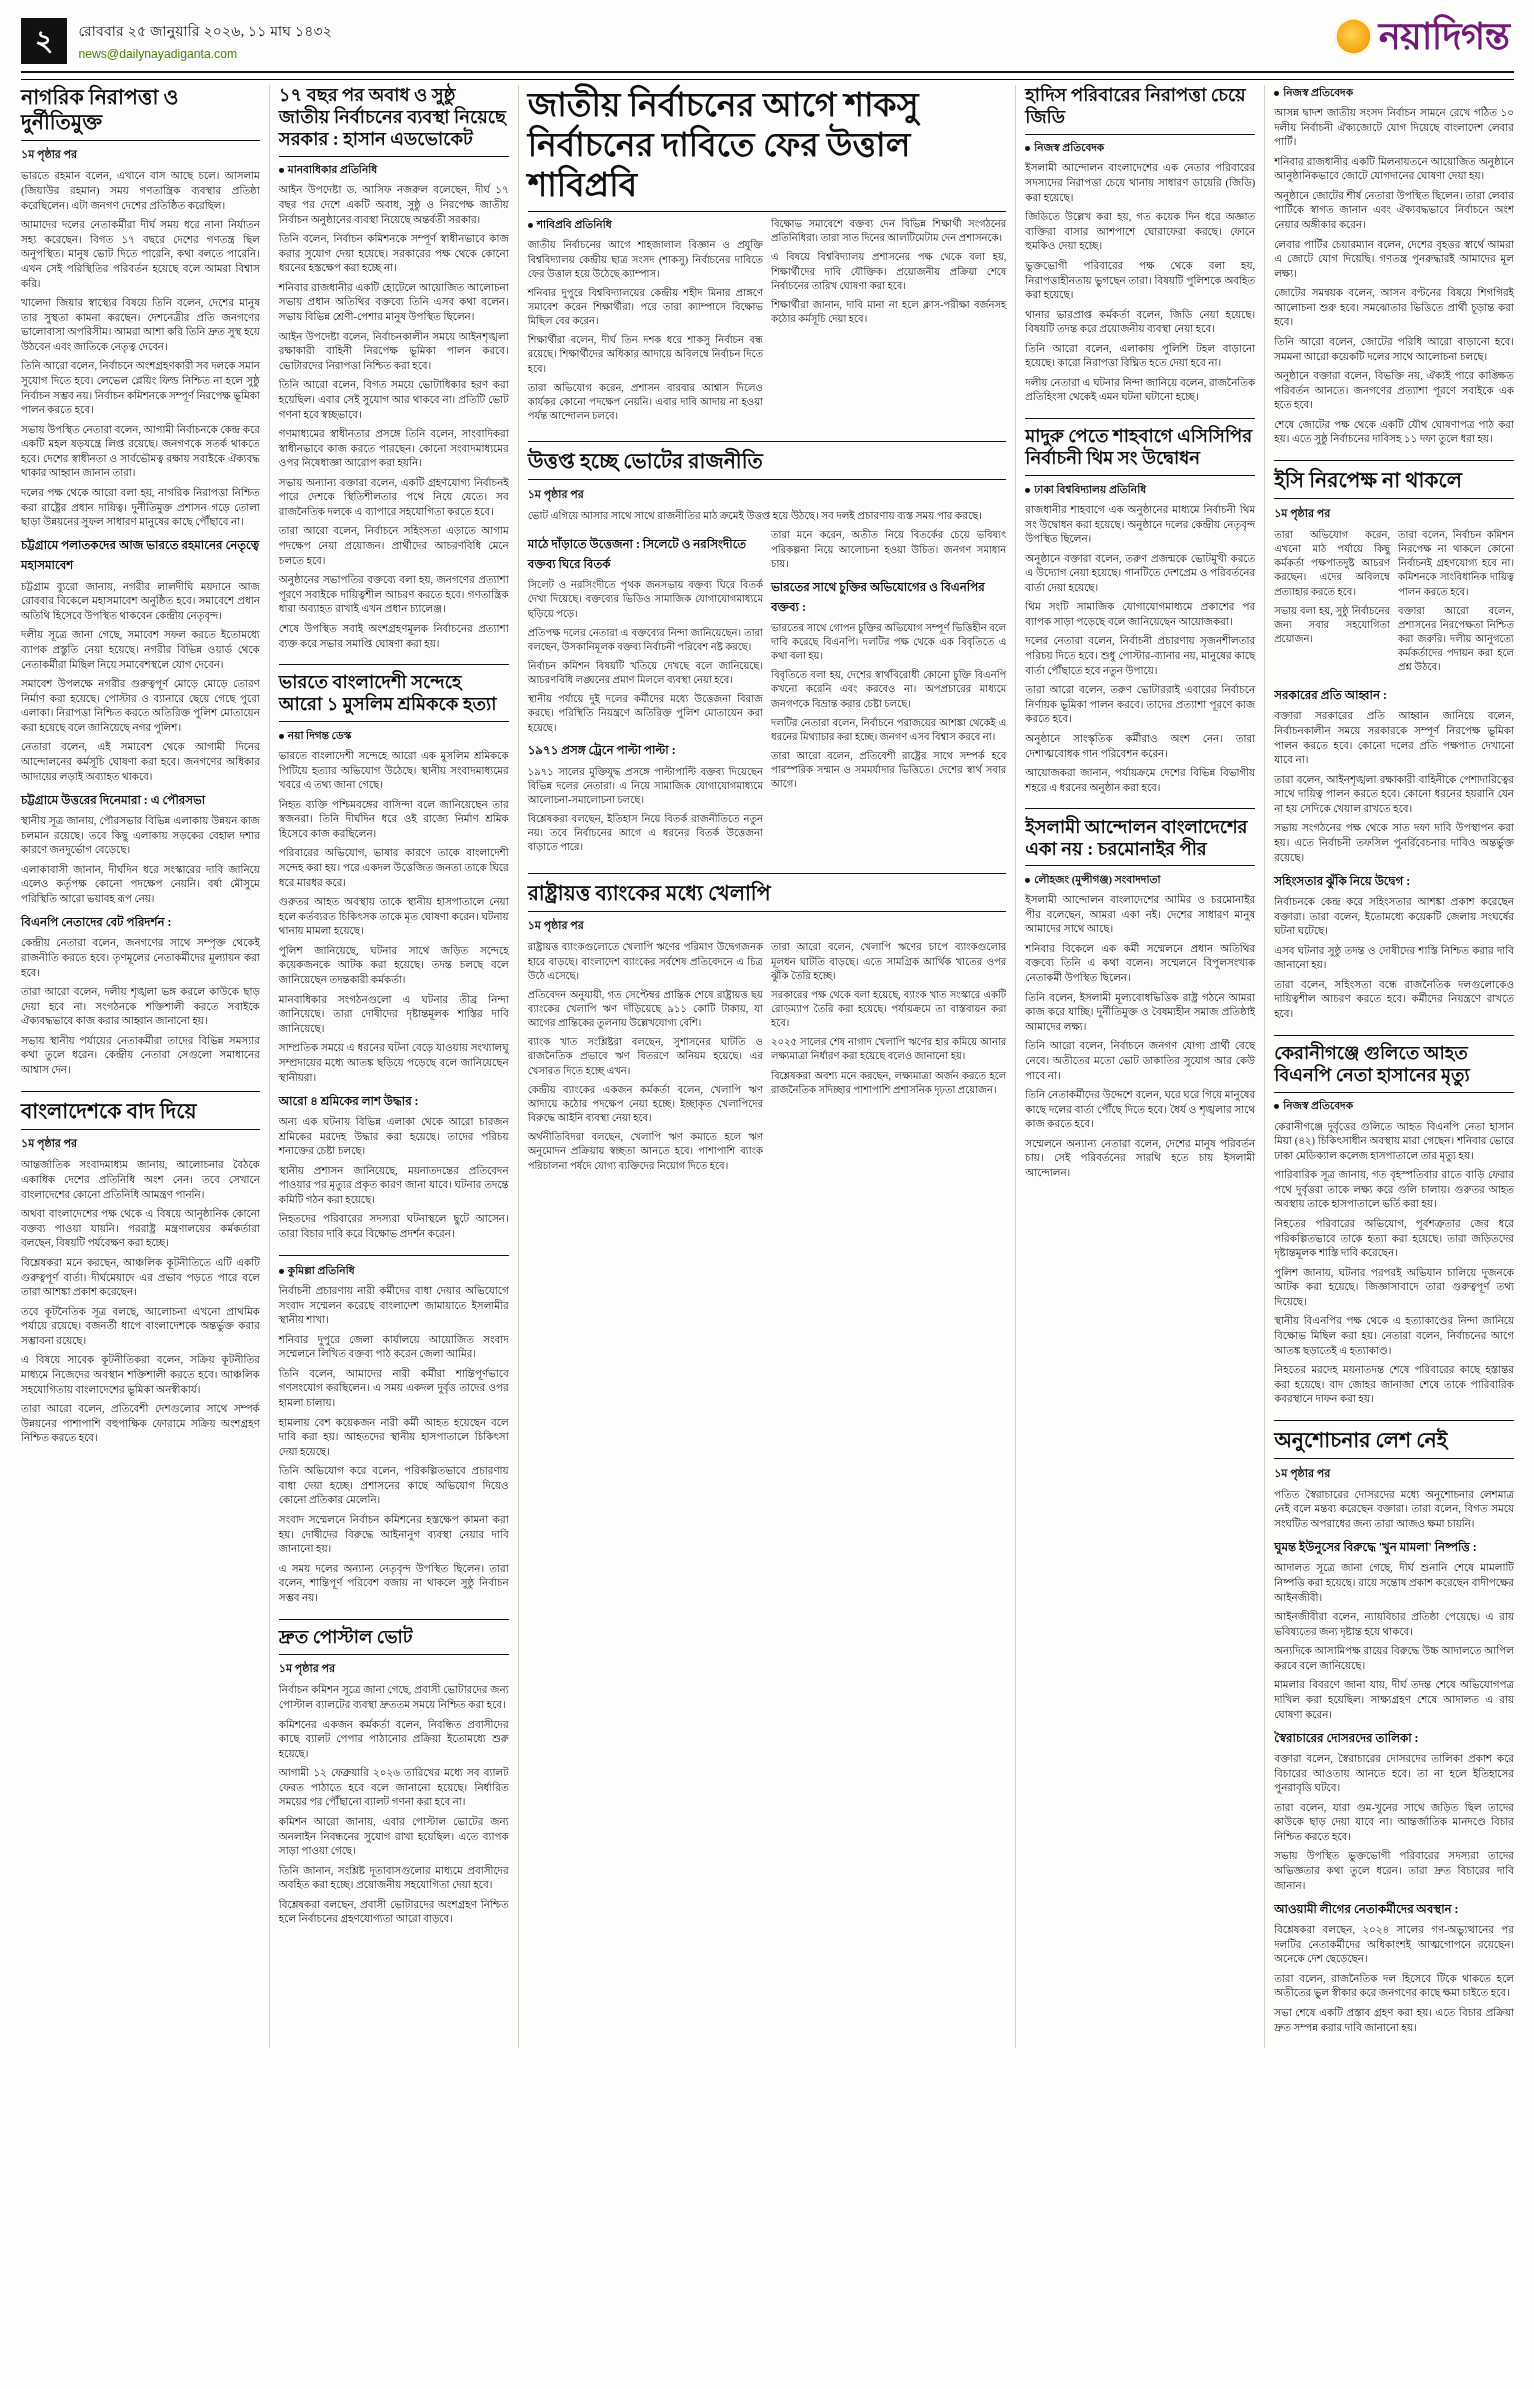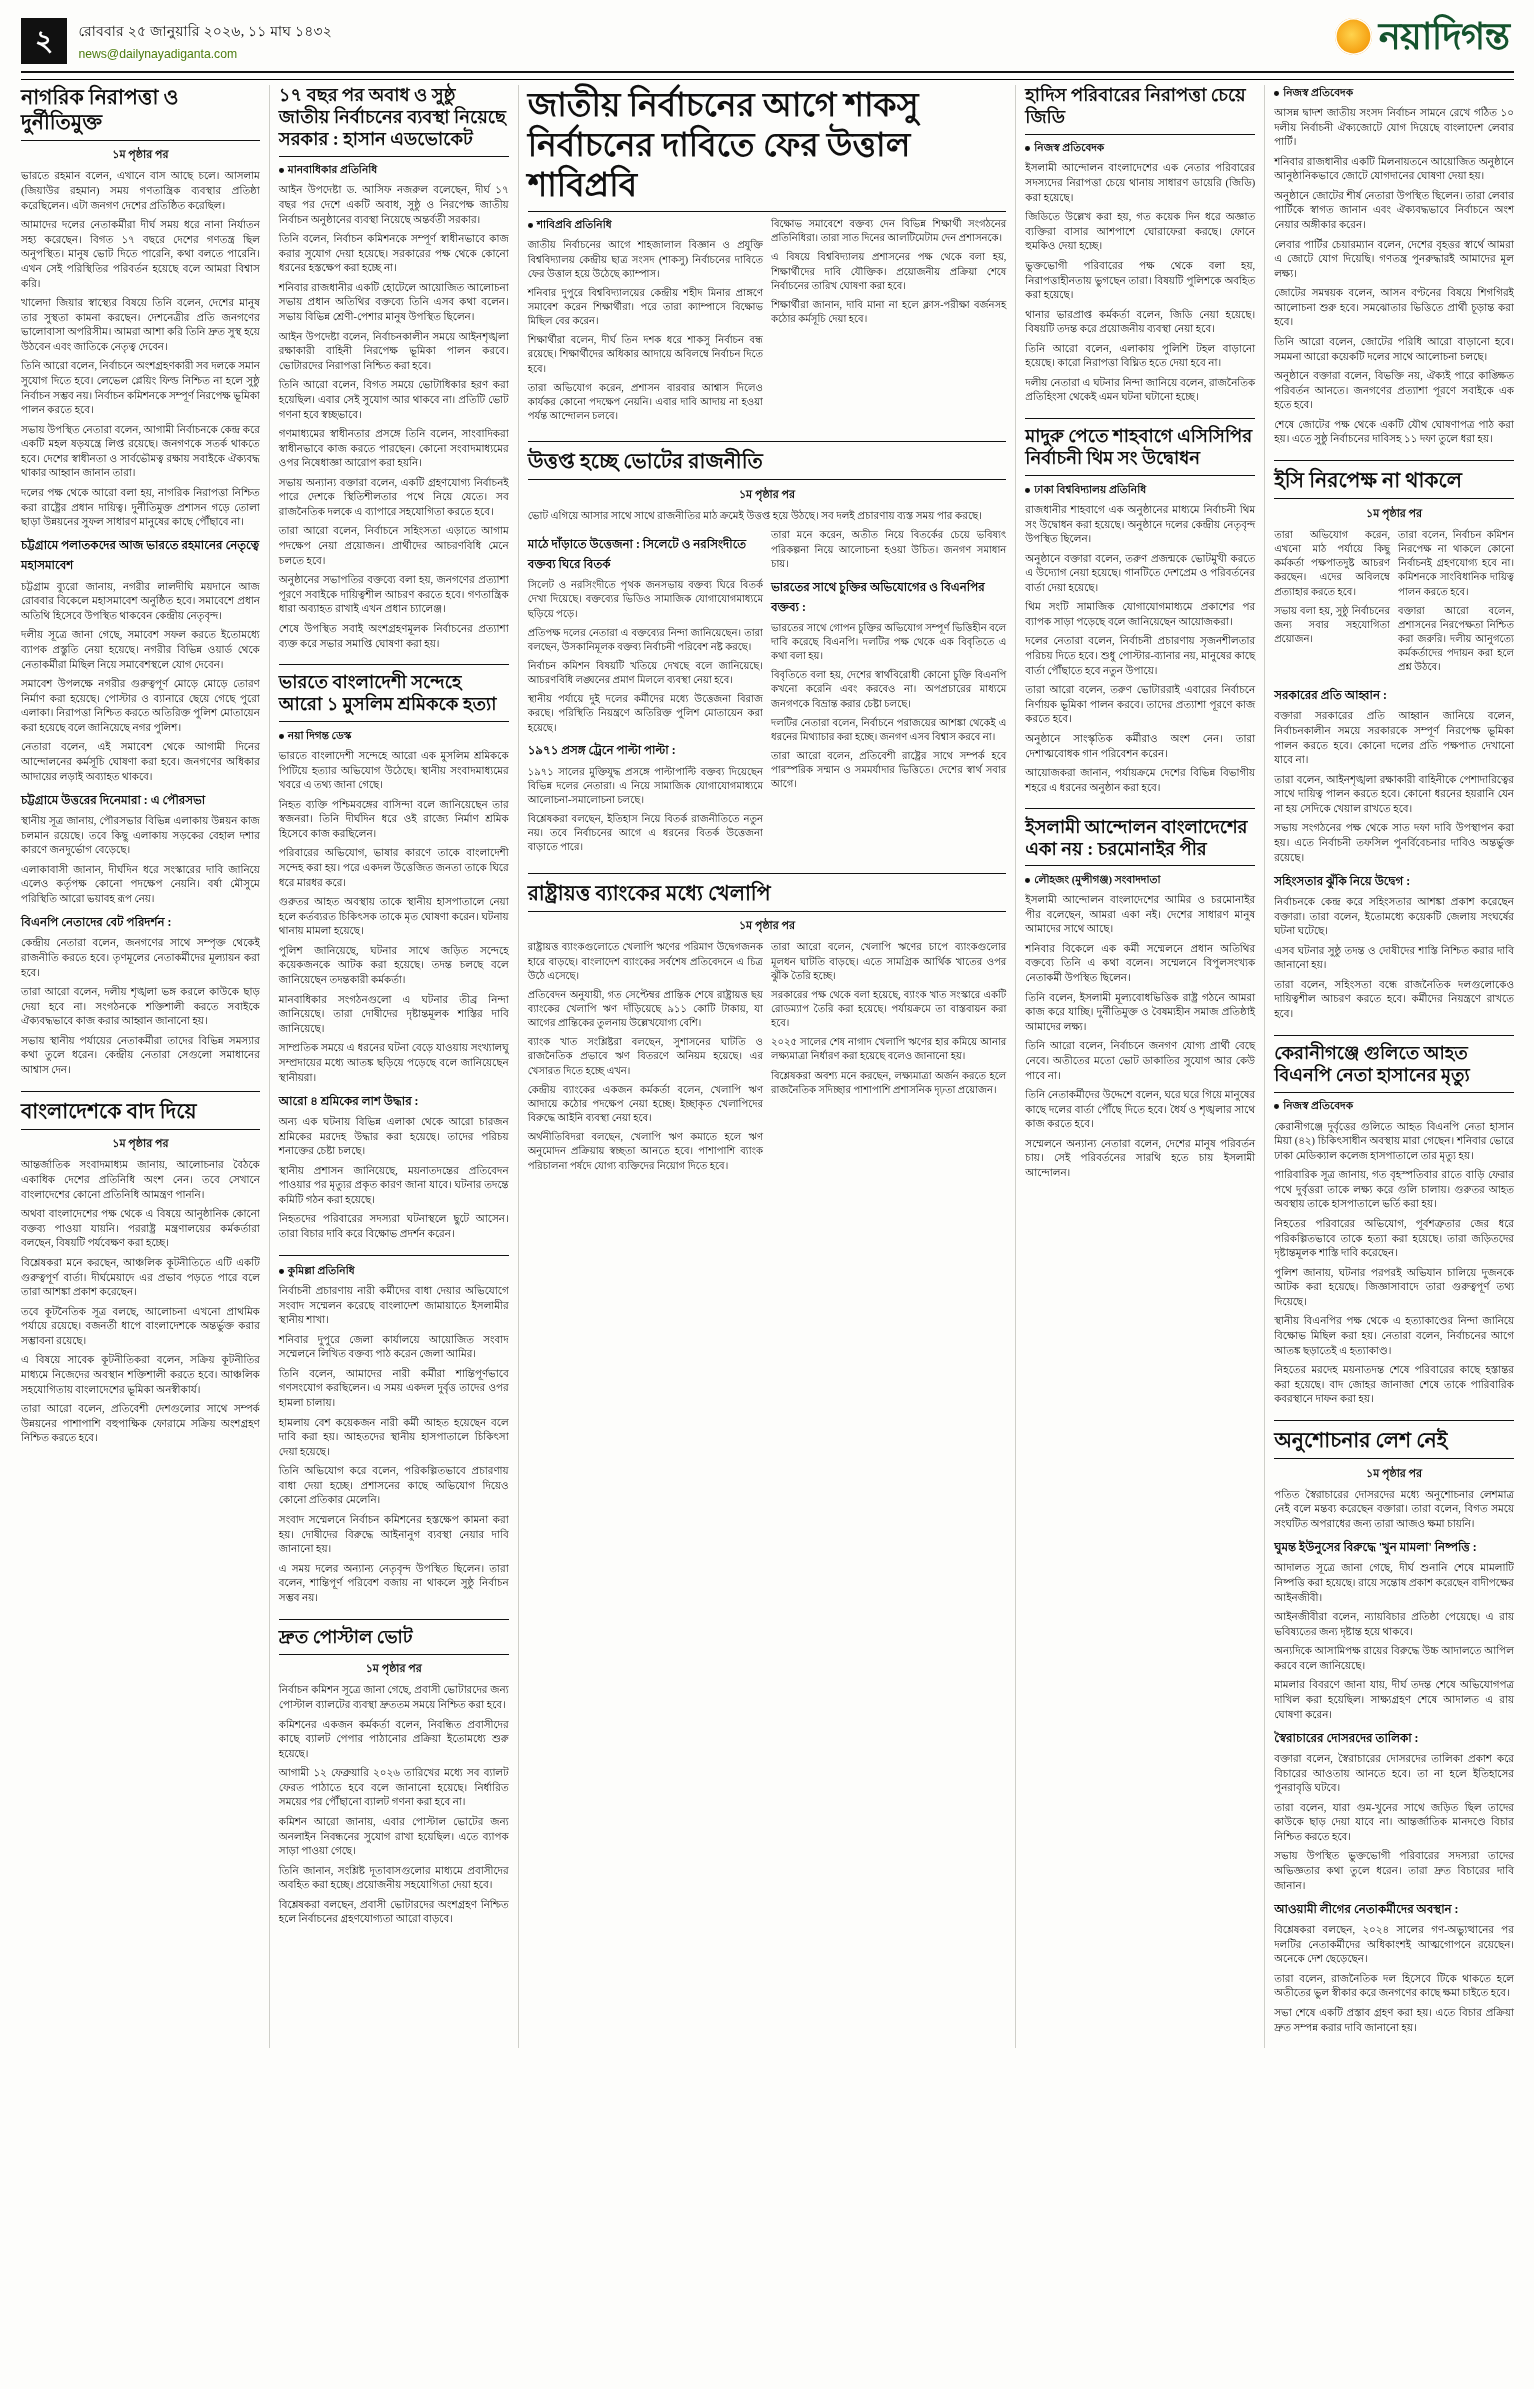--- a/index.html
+++ b/index.html
@@ -69,21 +69,21 @@
     height: 37px;
     border-radius: 50%;
     background: radial-gradient(circle at 45% 45%, #ffd34d 0%, #f6a416 60%, #e07c0a 100%);
     box-shadow: 0 0 0 1.6px #fff inset;
   }
   .brand-name {
     font-size: 37px;
     font-weight: bold;
     line-height: 1;
     letter-spacing: -0.8px;
-    color: #14532d;
+    color: #701a75;
   }
 
   
   .columns {
     display: grid;
     grid-template-columns: repeat(6, 1fr);
     gap: 0;
     border-top: 0.8px solid #000;
     padding-top: 4.9px;
   }
@@ -110,21 +110,20 @@
   .rule-bot {
     border-bottom: 0.8px solid #111;
     padding-bottom: 4.9px;
     margin-bottom: 5.7px;
   }
 
   .kicker {
     font-size: 11px;
     font-weight: bold;
     margin: 0 0 4.1px 0;
-    text-align: center;
   }
   .byline {
     font-size: 10.6px;
     font-weight: bold;
     margin: 0 0 4.1px 0;
     display: flex;
     align-items: center;
     gap: 4.1px;
   }
   .bullet-dot {

